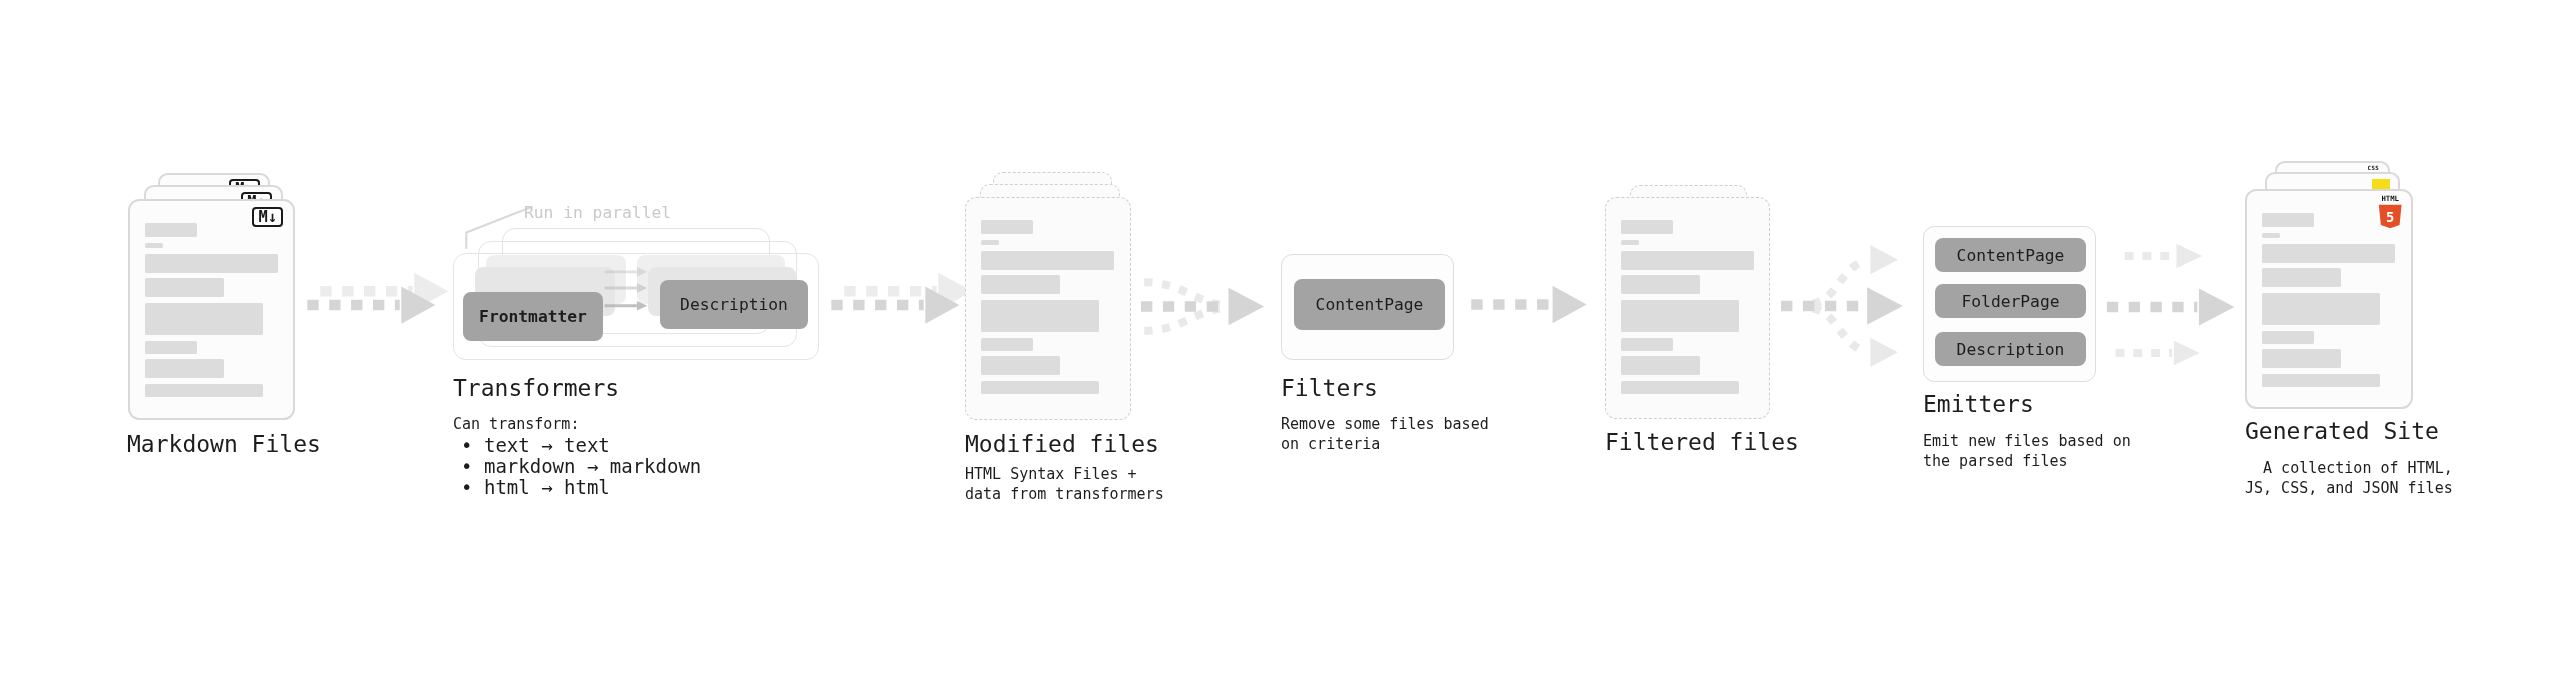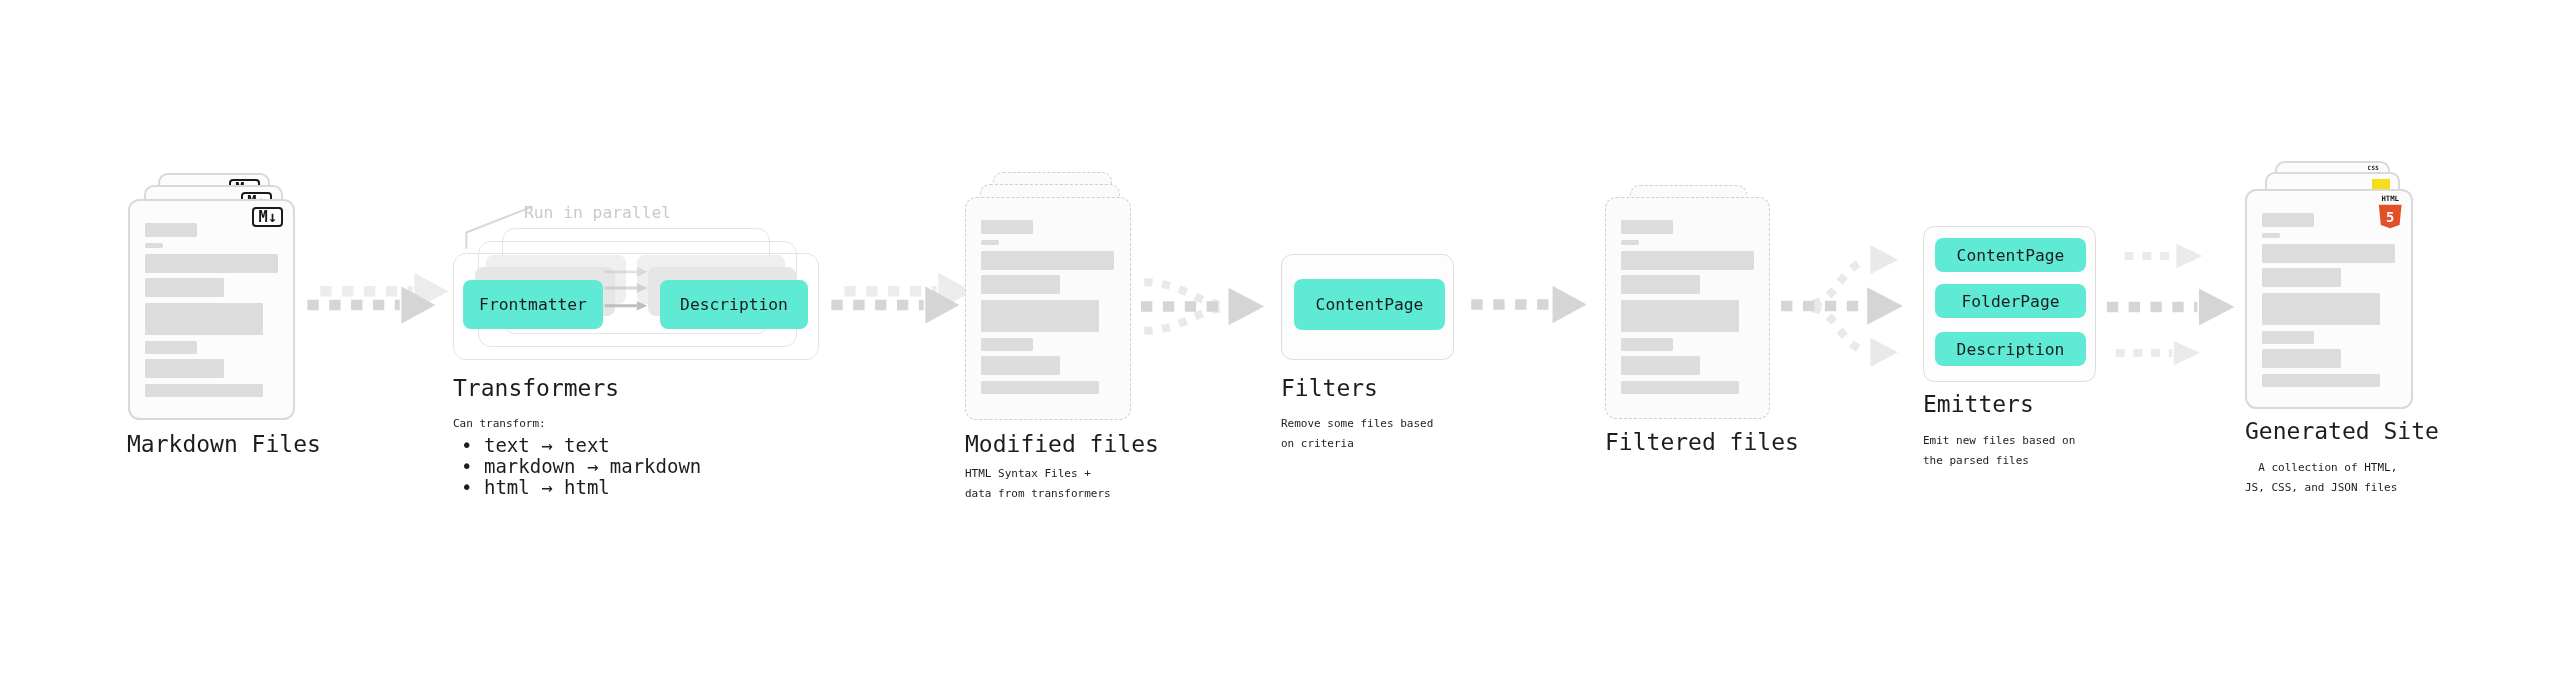--- a/index.html
+++ b/index.html
@@ -15,29 +15,29 @@
   
   .bars{position:absolute;left:15.4px;top:22px;display:flex;flex-direction:column;gap:5.7px;}
   .bar{background:#dcdcdc;border-radius:1.6px;}
   
   .md-badge{
     position:absolute;width:31px;height:20.3px;background:#ffffff;border:2.4px solid #1a1a1a;border-radius:4.1px;
     font-weight:bold;font-size:15.4px;line-height:16.3px;text-align:center;color:#1a1a1a;box-sizing:border-box;
   }
   
   .stage-title{position:absolute;font-size:23px;color:#1d1d1d;white-space:nowrap;}
-  .stage-desc{position:absolute;font-size:11px;line-height:20.3px;color:#1d1d1d;white-space:pre-line;}
+  .stage-desc{position:absolute;font-size:15px;line-height:20.3px;color:#1d1d1d;white-space:pre-line;}
   .note{position:absolute;font-size:16.3px;color:#c9c9c9;white-space:nowrap;}
   .bullets{position:absolute;font-size:19px;line-height:21px;}
   .bullet-line{padding-left:8.1px;white-space:pre;}
   
   .outer-box{position:absolute;border:1.6px solid #e4e4e4;border-radius:13px;background:transparent;box-sizing:border-box;}
   .outer-box.solid{border-color:#dddddd;background:#fdfdfd;border-radius:11.4px;}
   .gray-box{
-    position:absolute;background:#5eead4;border-radius:8.1px;font-size:16.3px;color:#1d1d1d;
+    position:absolute;background:#a3a3a3;border-radius:8.1px;font-size:16.3px;color:#1d1d1d;
     display:flex;align-items:center;justify-content:center;box-sizing:border-box;white-space:nowrap;
   }
   .gray-box.l1{background:#e6e6e6;}
   .gray-box.l2{background:#efefef;}
   
   .css-badge{position:absolute;width:16.3px;text-align:center;}
   .css-badge .txt{font-size:5.7px;font-weight:bold;letter-spacing:0.4px;color:#111;line-height:5.7px;display:block;}
   .css-badge .bar-u{height:3.3px;background:#2760e6;margin-top:0.8px;border-radius:0.8px;}
   .js-badge{position:absolute;width:18px;height:9.8px;background:#f5de19;}
   svg{display:block;overflow:visible;}
@@ -89,21 +89,21 @@
 
     <div class="outer-box" style="left:502px;top:228px;width:268px;height:106px;"></div>
     <div class="outer-box" style="left:478px;top:241px;width:319px;height:106px;"></div>
     <div class="outer-box" style="left:453px;top:253px;width:366px;height:107px;"></div>
 
     <div class="gray-box l2" style="left:486px;top:255px;width:140px;height:49px;"></div>
     <div class="gray-box l1" style="left:475px;top:267px;width:140px;height:49px;"></div>
     <div class="gray-box l2" style="left:637px;top:255px;width:148px;height:49px;"></div>
     <div class="gray-box l1" style="left:648px;top:267px;width:148px;height:49px;"></div>
 
-    <div class="gray-box" style="left:463px;top:280px;width:140px;height:49px;">Frontmatter</div>
+    <div class="gray-box" style="left:463px;top:292px;width:140px;height:49px;font-weight:bold;">Frontmatter</div>
     <div class="gray-box" style="left:660px;top:280px;width:148px;height:49px;text-align:right;">Description</div>
 
     <svg class="abs" style="left:603px;top:262px;" width="50" height="52" viewBox="0 0 62 64">
       <g opacity="0.40">
           <line x1="2" y1="12" x2="42" y2="12" stroke="#b9b9b9" stroke-width="3.5"></line>
           <polygon points="42,6 42,18 55,12" fill="#b9b9b9"></polygon>
         </g>
       <g opacity="0.55">
           <line x1="2" y1="32" x2="42" y2="32" stroke="#b9b9b9" stroke-width="3.5"></line>
           <polygon points="42,26 42,38 55,32" fill="#b9b9b9"></polygon>

